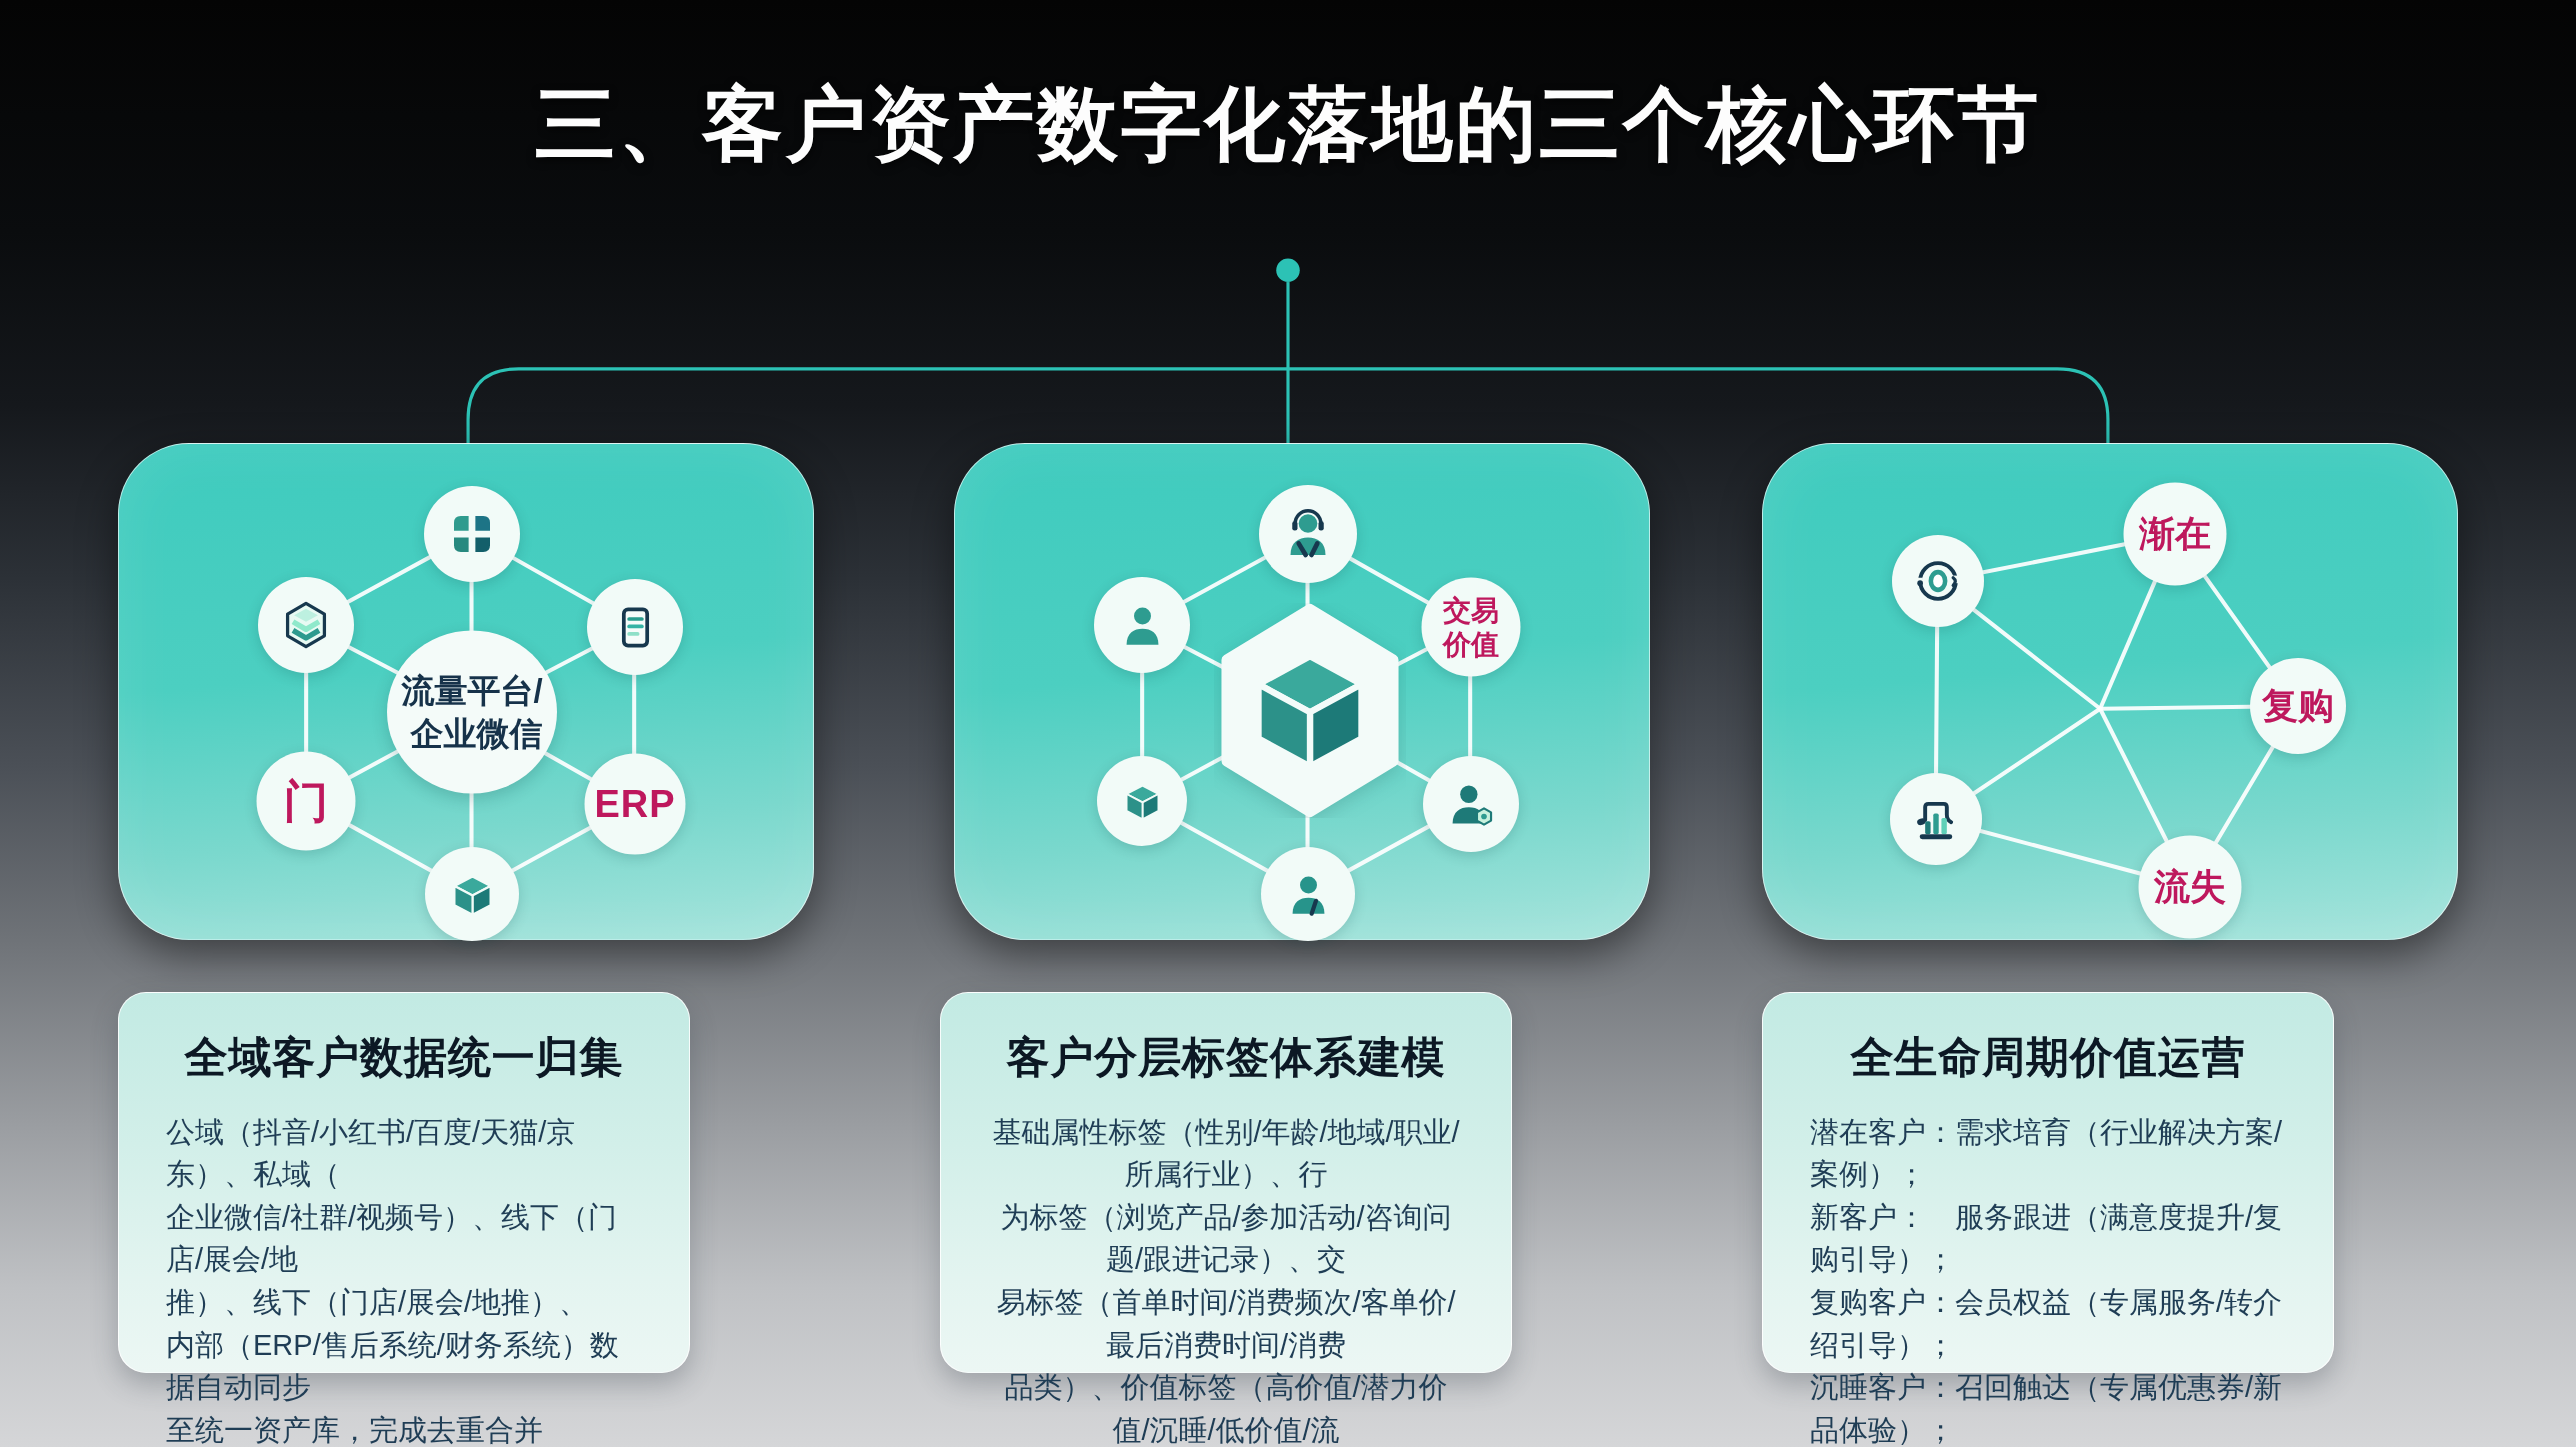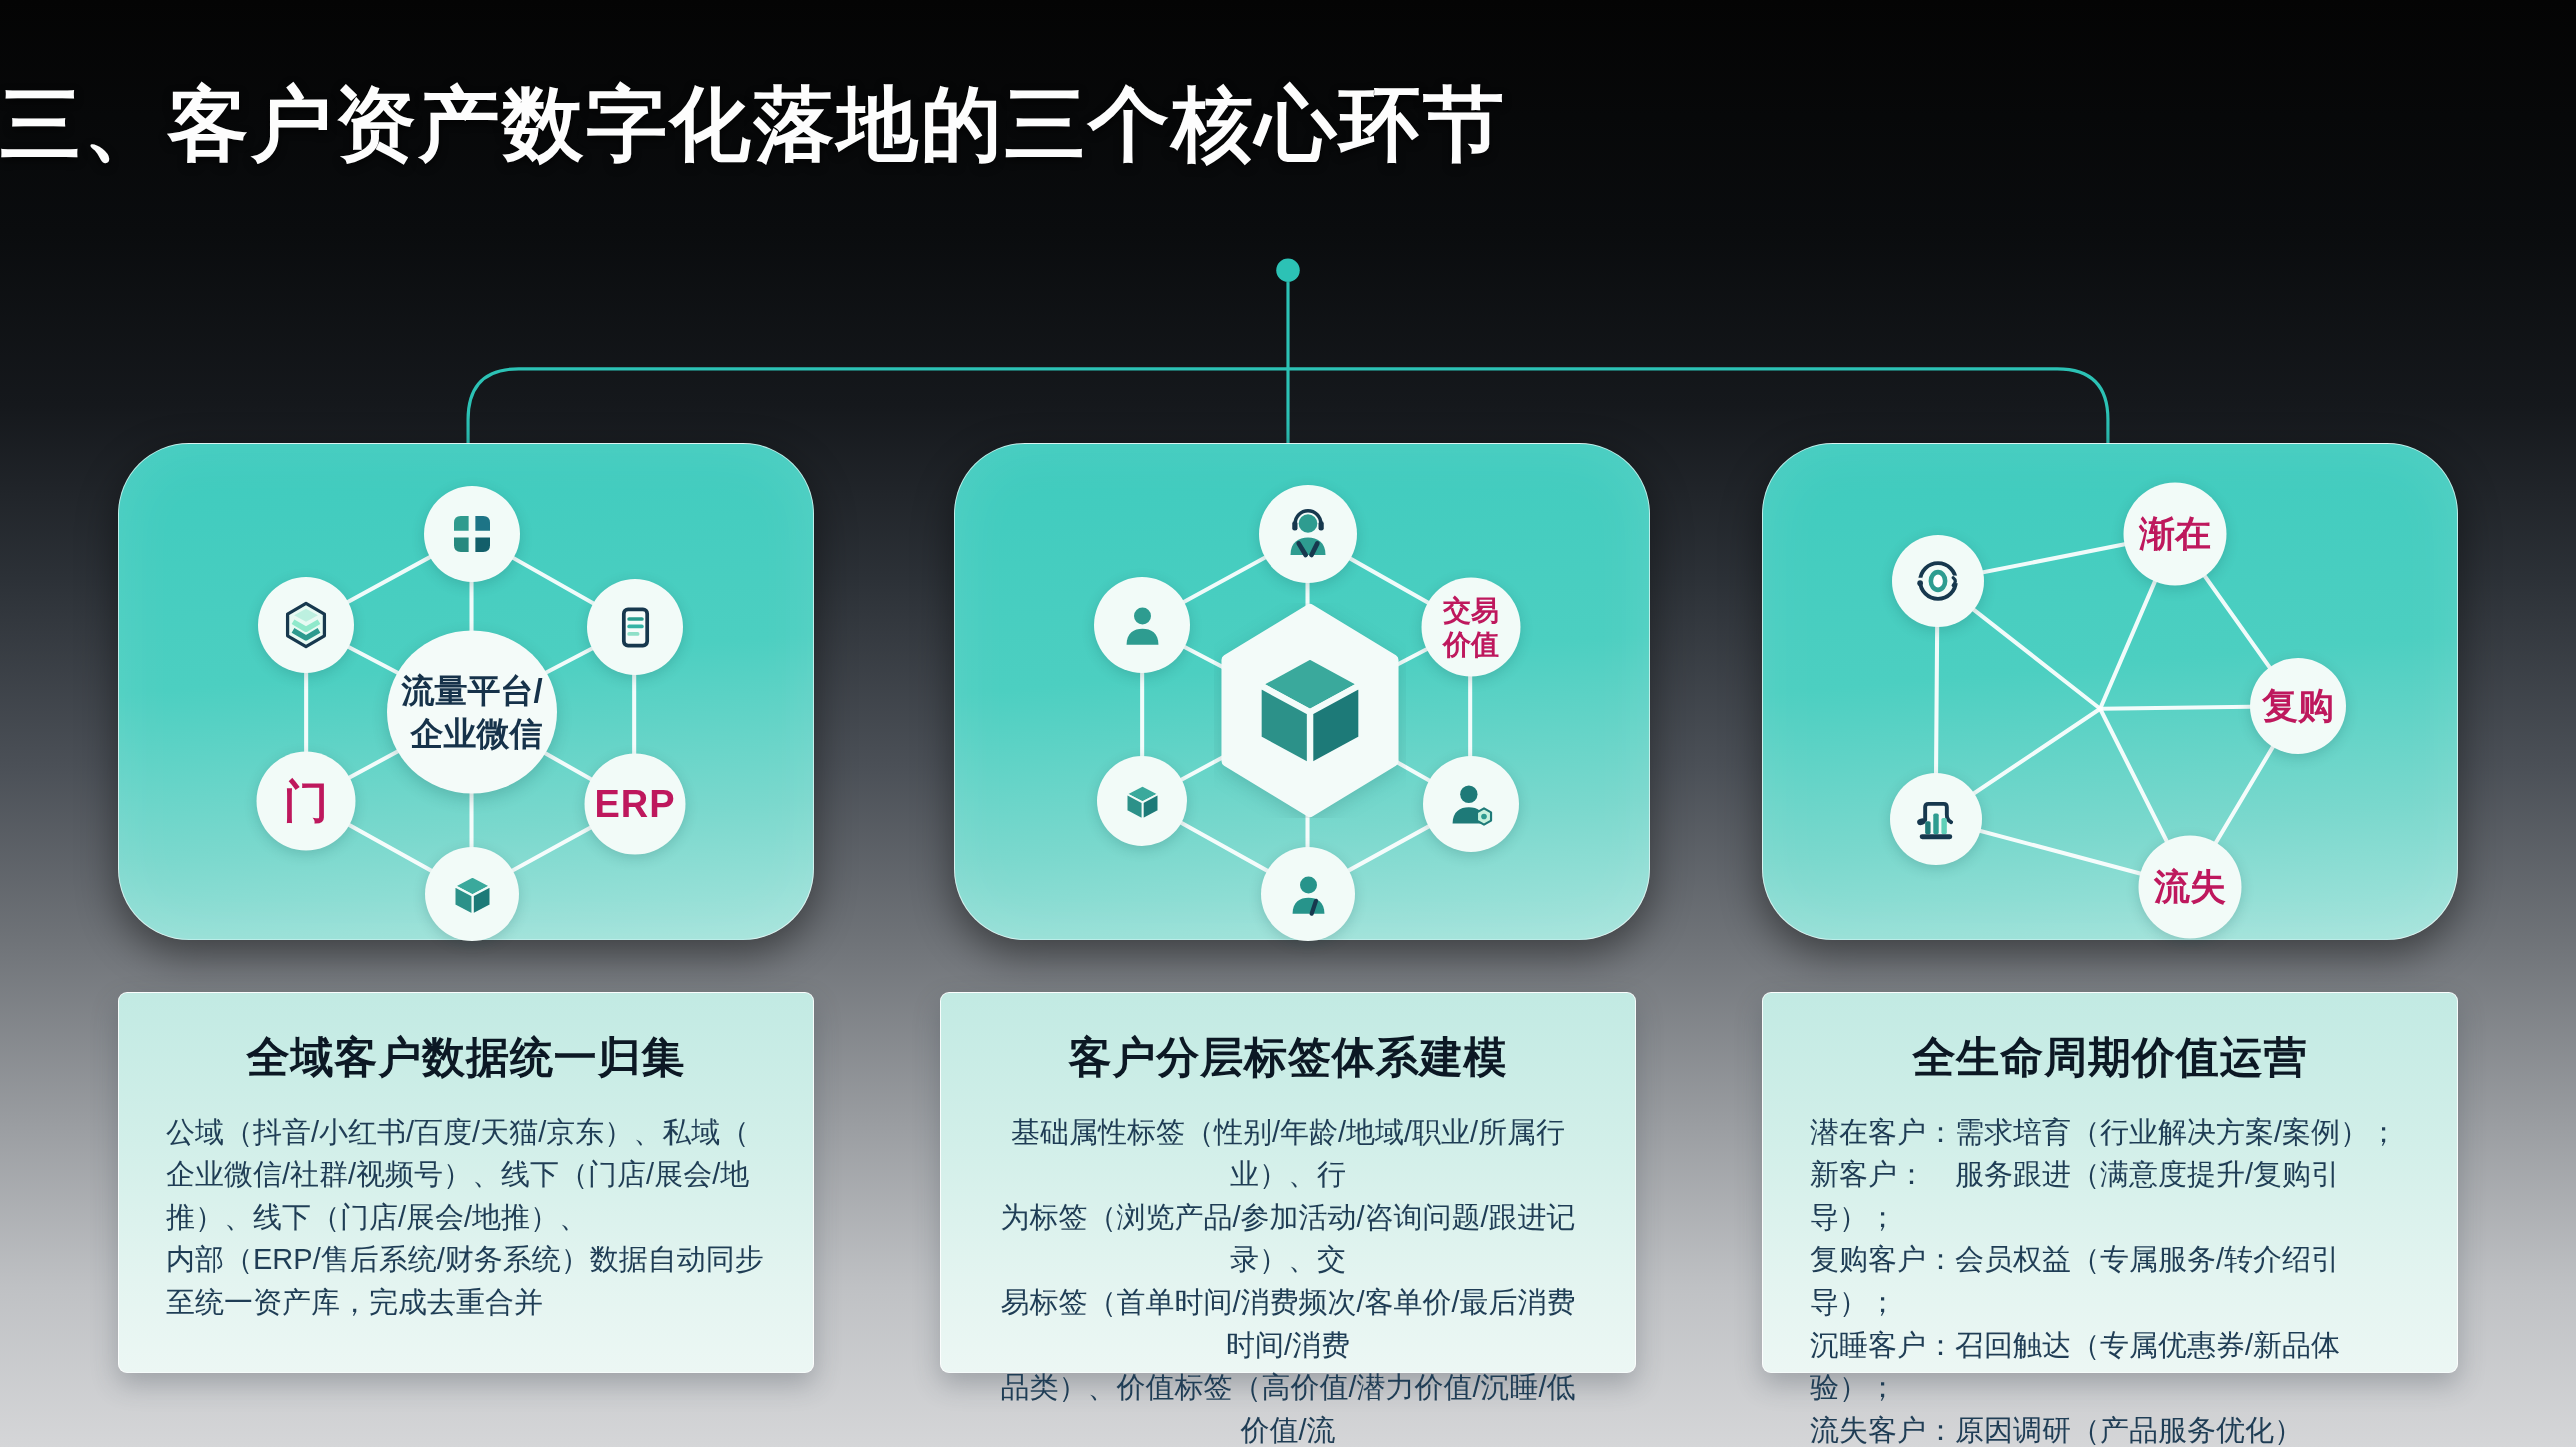--- a/index.html
+++ b/index.html
@@ -5,21 +5,21 @@
   html,body{margin:0;padding:0;}
   body{
     width:2576px;height:1447px;overflow:hidden;position:relative;
     font-family:"Liberation Sans","DejaVu Sans",sans-serif;
     background:linear-gradient(180deg,#040404 0%,#0a0c0e 16%,#15181c 28%,#2c3137 40%,
                #4b5057 53%,#6f7378 65%,#9b9ea2 78%,#bfc1c4 89%,#d5d6d8 100%);
   }
   .slide{position:absolute;inset:0;}
   .title{
     position:absolute;top:71px;left:0;width:100%;margin:0;
-    text-align:left;color:#fdfdfd;font-size:81px;font-weight:800;letter-spacing:2.7px;
+    text-align:center;color:#fdfdfd;font-size:81px;font-weight:800;letter-spacing:2.7px;
     text-shadow:0 2.7px 9px rgba(0,0,0,.65);white-space:nowrap;
   }
   svg.connector{position:absolute;top:0;left:0;}
   .big-card{
     position:absolute;top:443px;width:696px;height:497px;border-radius:71px;
     background:linear-gradient(175deg,#3ecbbe 0%,#4ccfc1 45%,#7ad8cd 75%,#a6e4dc 100%);
     border:1.8px solid rgba(255,255,255,.65);
     box-shadow:0 14.5px 40px rgba(0,0,0,.45), inset 0 0 63px rgba(255,255,255,.10);
     box-sizing:border-box;
   }
@@ -40,21 +40,21 @@
   }
   .preline{white-space:pre-line;}
   .door-label{font-size:45px;font-weight:800;}
   .erp-label{font-size:38px;font-weight:700;letter-spacing:0.9px;}
   .trade-label{font-size:28px;font-weight:700;line-height:1.2;}
   .stage-label{font-size:36px;font-weight:700;}
   .center-label-1{font-size:33px;font-weight:700;line-height:1.3;text-align:right;}
   .center-label-3{font-size:40px;font-weight:700;}
   .hex-center{position:absolute;transform:translate(-50%,-50%);}
   .text-card{
-    position:absolute;top:992px;width:696px;height:381px;border-radius:9px;
+    position:absolute;top:992px;width:572px;height:381px;border-radius:28px;
     background:linear-gradient(180deg,#c2eae3 0%,#d2efe9 40%,#e3f4f0 75%,#ecf7f4 100%);
     border:1.8px solid rgba(255,255,255,.85);
     box-shadow:0 11px 27px rgba(55,65,75,.30);
     box-sizing:border-box;padding:36px 47px 0 47px;
   }
   .text-card h2{
     margin:0 0 23.5px 0;text-align:center;color:#0c1824;
     font-size:43px;font-weight:800;letter-spacing:0.9px;
   }
   .text-card p{

